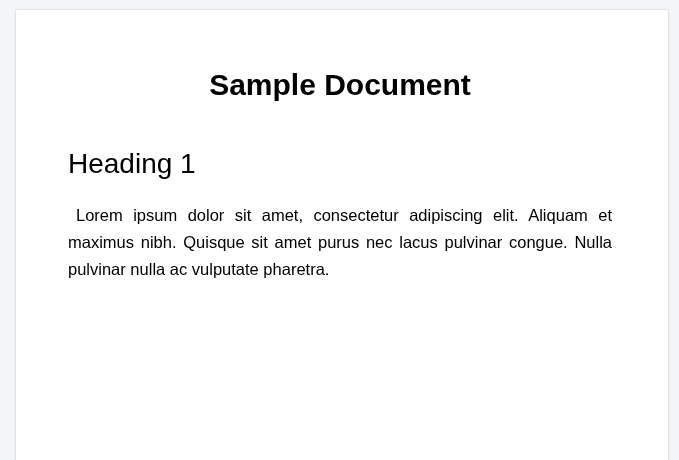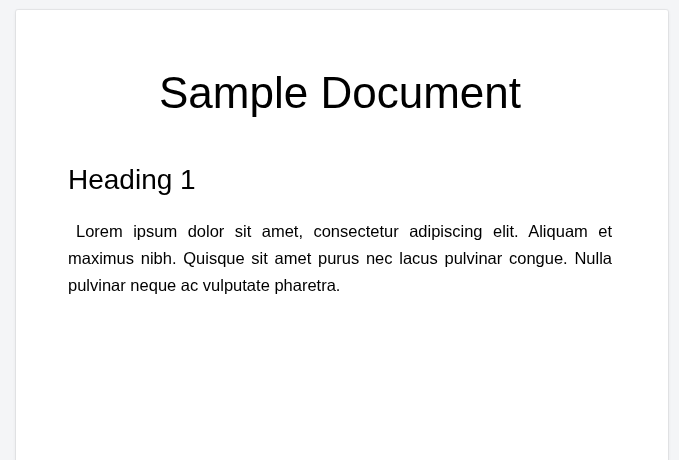--- a/index.html
+++ b/index.html
@@ -23,23 +23,23 @@
     top: 10px;
     width: 652px;
     height: 470px; 
     background: #ffffff;
     border-radius: 2px;
     box-shadow: 0 0 0 1px rgba(0,0,0,0.05), 0 1px 4px rgba(0,0,0,0.07);
     box-sizing: border-box;
     padding: 58px 56px 40px 52px;
   }
   .doc-title {
-    font-size: 44px;
+    font-size: 30px;
     line-height: 1.15;
-    font-weight: 400;
+    font-weight: 700;
     text-align: center;
     margin: 0 0 45px 0;
     letter-spacing: 0;
   }
   .doc-heading {
     font-size: 28px;
     line-height: 1.15;
     font-weight: 400;
     text-align: left;
     margin: 10px 0 22px 0;
@@ -55,15 +55,15 @@
     margin-bottom: 0;
   }
 </style>
 </head>
 <body>
 
 <div class="canvas">
   <div class="page">
     <h1 class="doc-title">Sample Document</h1>
     <h2 class="doc-heading">Heading 1</h2>
-    <p class="doc-paragraph">Lorem ipsum dolor sit amet, consectetur adipiscing elit. Aliquam et maximus nibh. Quisque sit amet purus nec lacus pulvinar congue. Nulla pulvinar neque ac vulputate pharetra.</p>
+    <p class="doc-paragraph">Lorem ipsum dolor sit amet, consectetur adipiscing elit. Aliquam et maximus nibh. Quisque sit amet purus nec lacus pulvinar congue. Nulla pulvinar nulla ac vulputate pharetra.</p>
   </div>
 </div>
 
 </body></html>

